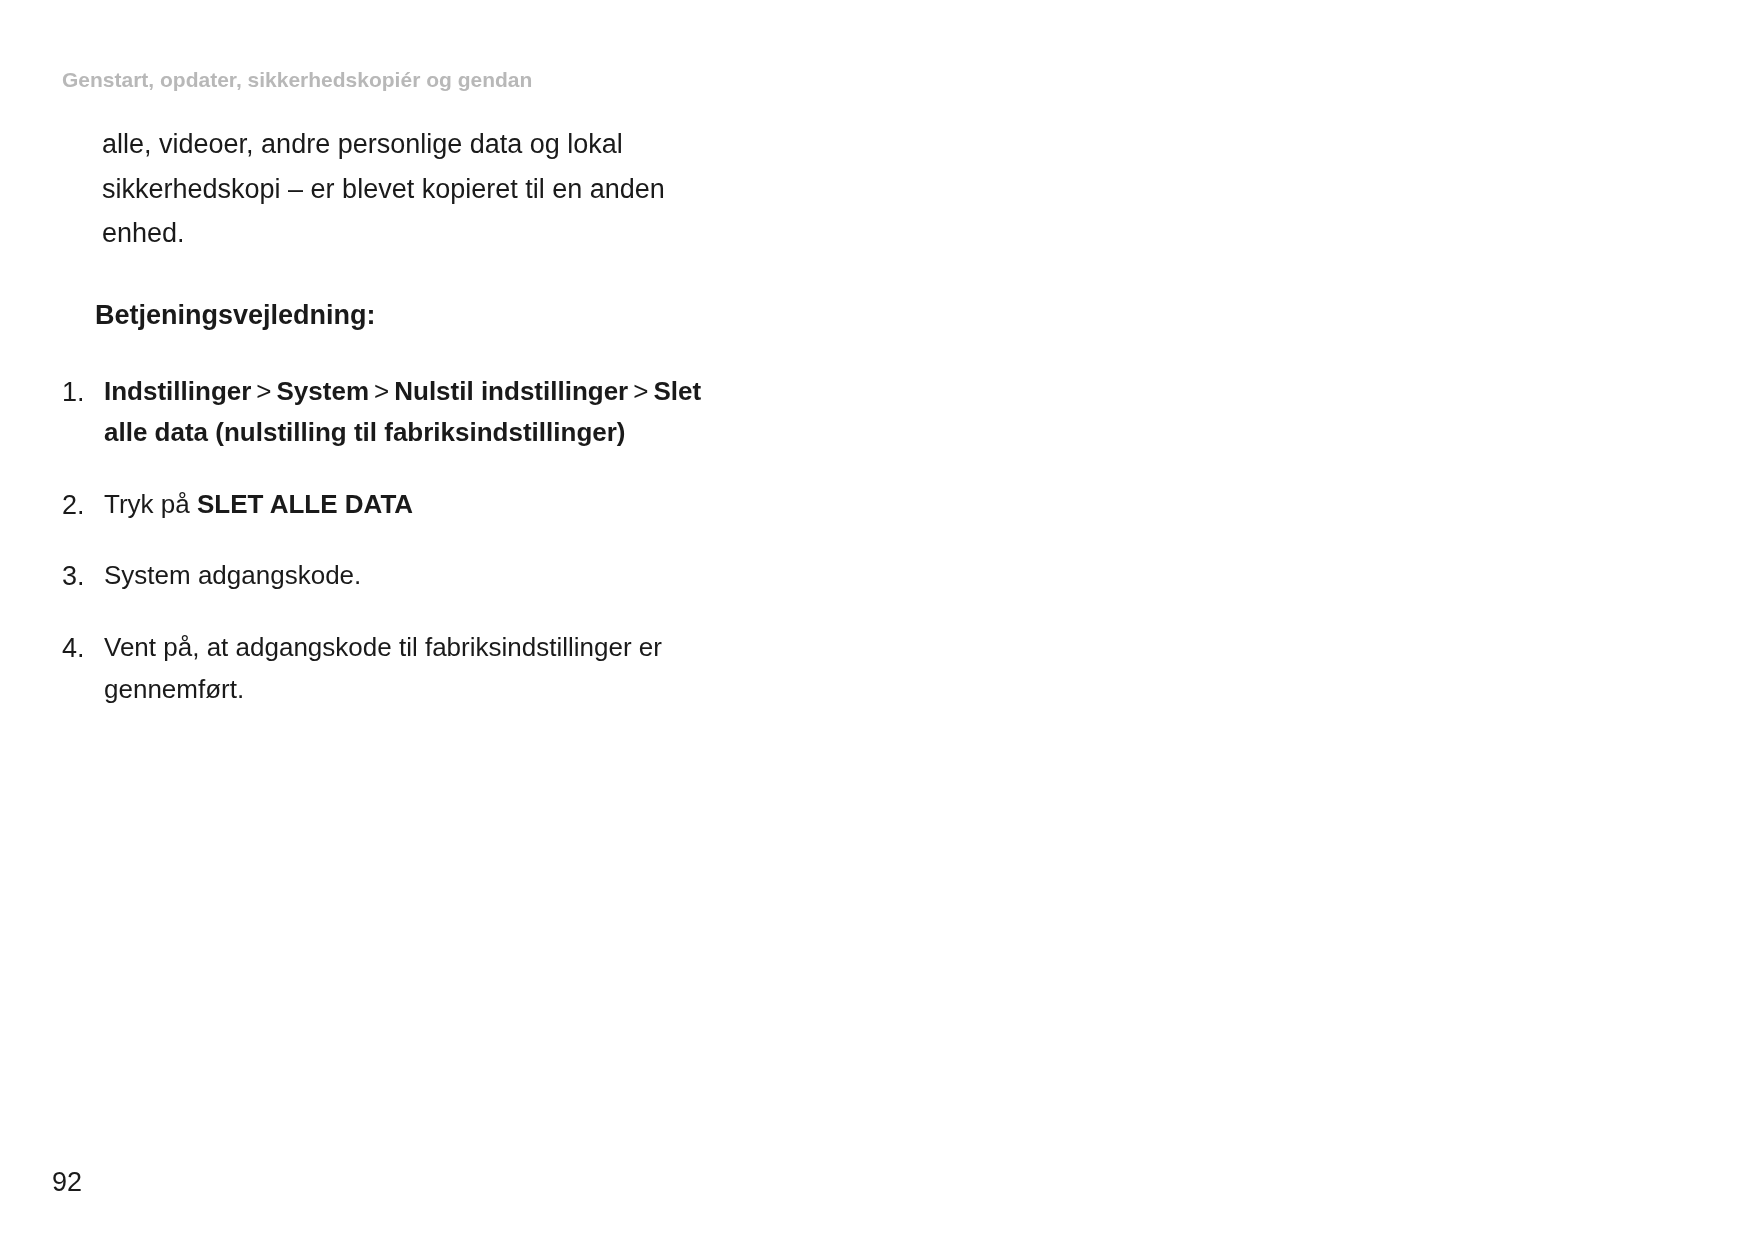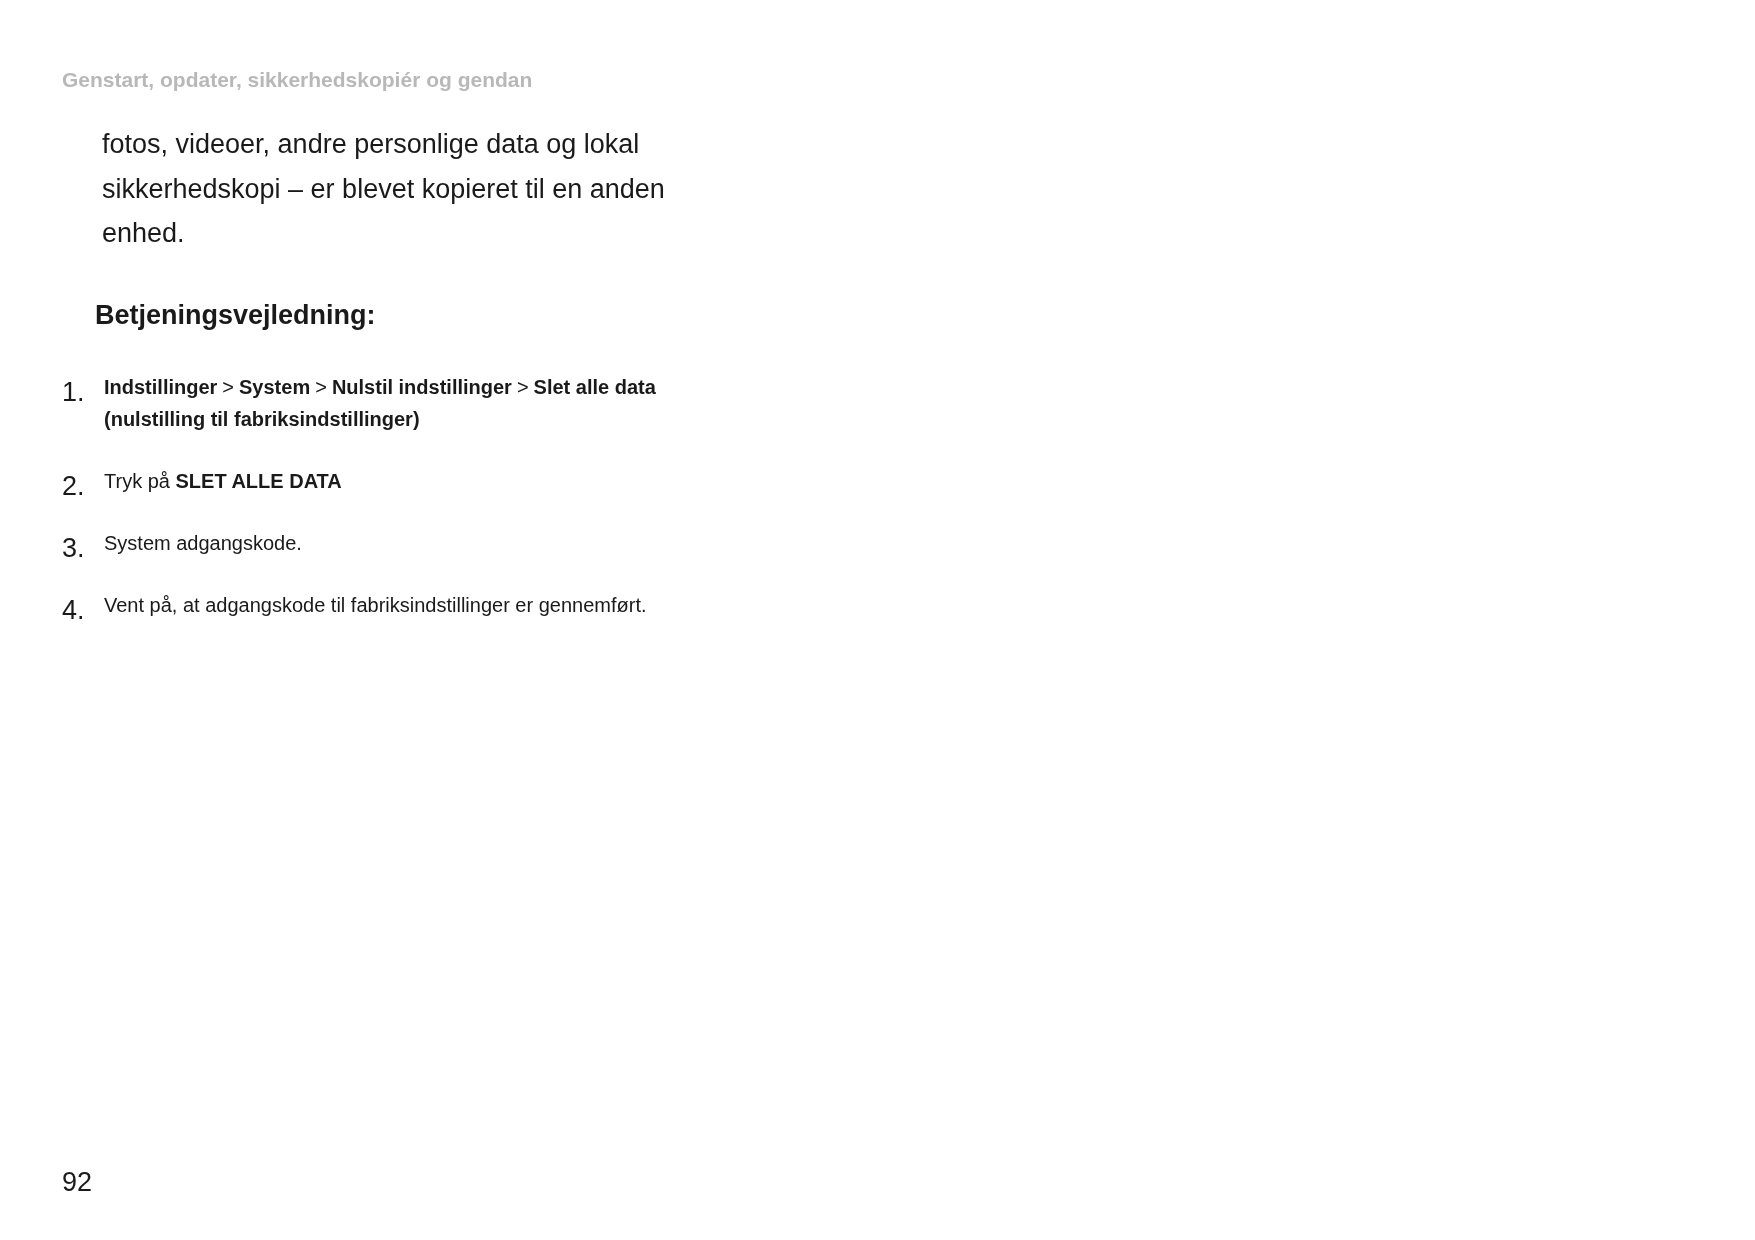--- a/index.html
+++ b/index.html
@@ -35,21 +35,21 @@
       color: #1a1a1a;
       margin-bottom: 40px;
       margin-left: 33px;
     }
     .ordered-list {
       list-style: none;
       counter-reset: item;
     }
     .list-item {
       counter-increment: item;
-      font-size: 20px;
+      font-size: 26px;
       color: #1a1a1a;
       line-height: 1.6;
       margin-bottom: 30px;
       padding-left: 42px;
       position: relative;
       max-width: 680px;
     }
     .list-item::before {
       content: counter(item) ".";
       position: absolute;
@@ -60,32 +60,32 @@
     .list-item .bold {
       font-weight: 700;
     }
     .list-item .sep {
       font-weight: 400;
       margin: 0 5px;
     }
     .page-number {
       position: absolute;
       bottom: 42px;
-      left: 62px;
+      left: 52px;
       font-size: 27px;
       color: #1a1a1a;
       margin-top: 16px;
     }
   </style>
 </head>
 <body>
 
 <div class="header">Genstart, opdater, sikkerhedskopiér og gendan</div>
 
-<div class="intro-text">fotos, videoer, andre personlige data og lokal sikkerhedskopi – er blevet kopieret til en anden enhed.</div>
+<div class="intro-text">alle, videoer, andre personlige data og lokal sikkerhedskopi – er blevet kopieret til en anden enhed.</div>
 
 <div class="section-heading">Betjeningsvejledning:</div>
 
 <ol class="ordered-list">
   <li class="list-item">
     <span class="bold">Indstillinger</span><span class="sep">&gt;</span><span class="bold">System</span><span class="sep">&gt;</span><span class="bold">Nulstil indstillinger</span><span class="sep">&gt;</span><span class="bold">Slet alle data (nulstilling til fabriksindstillinger)</span>
   </li>
   <li class="list-item">
     <span>Tryk på </span><span class="bold">SLET ALLE DATA</span>
   </li>

